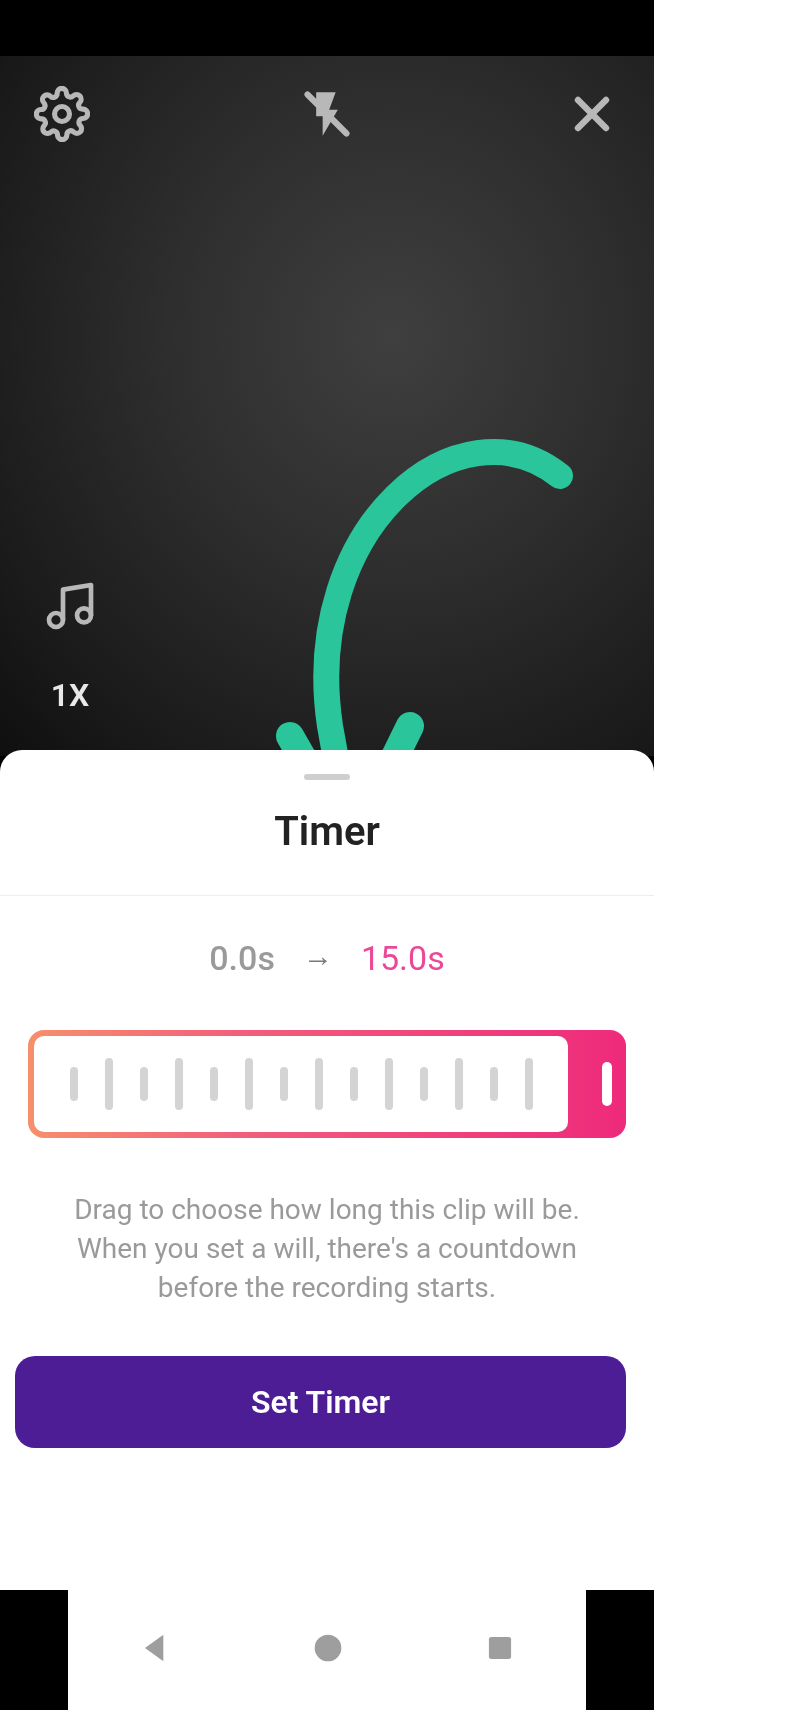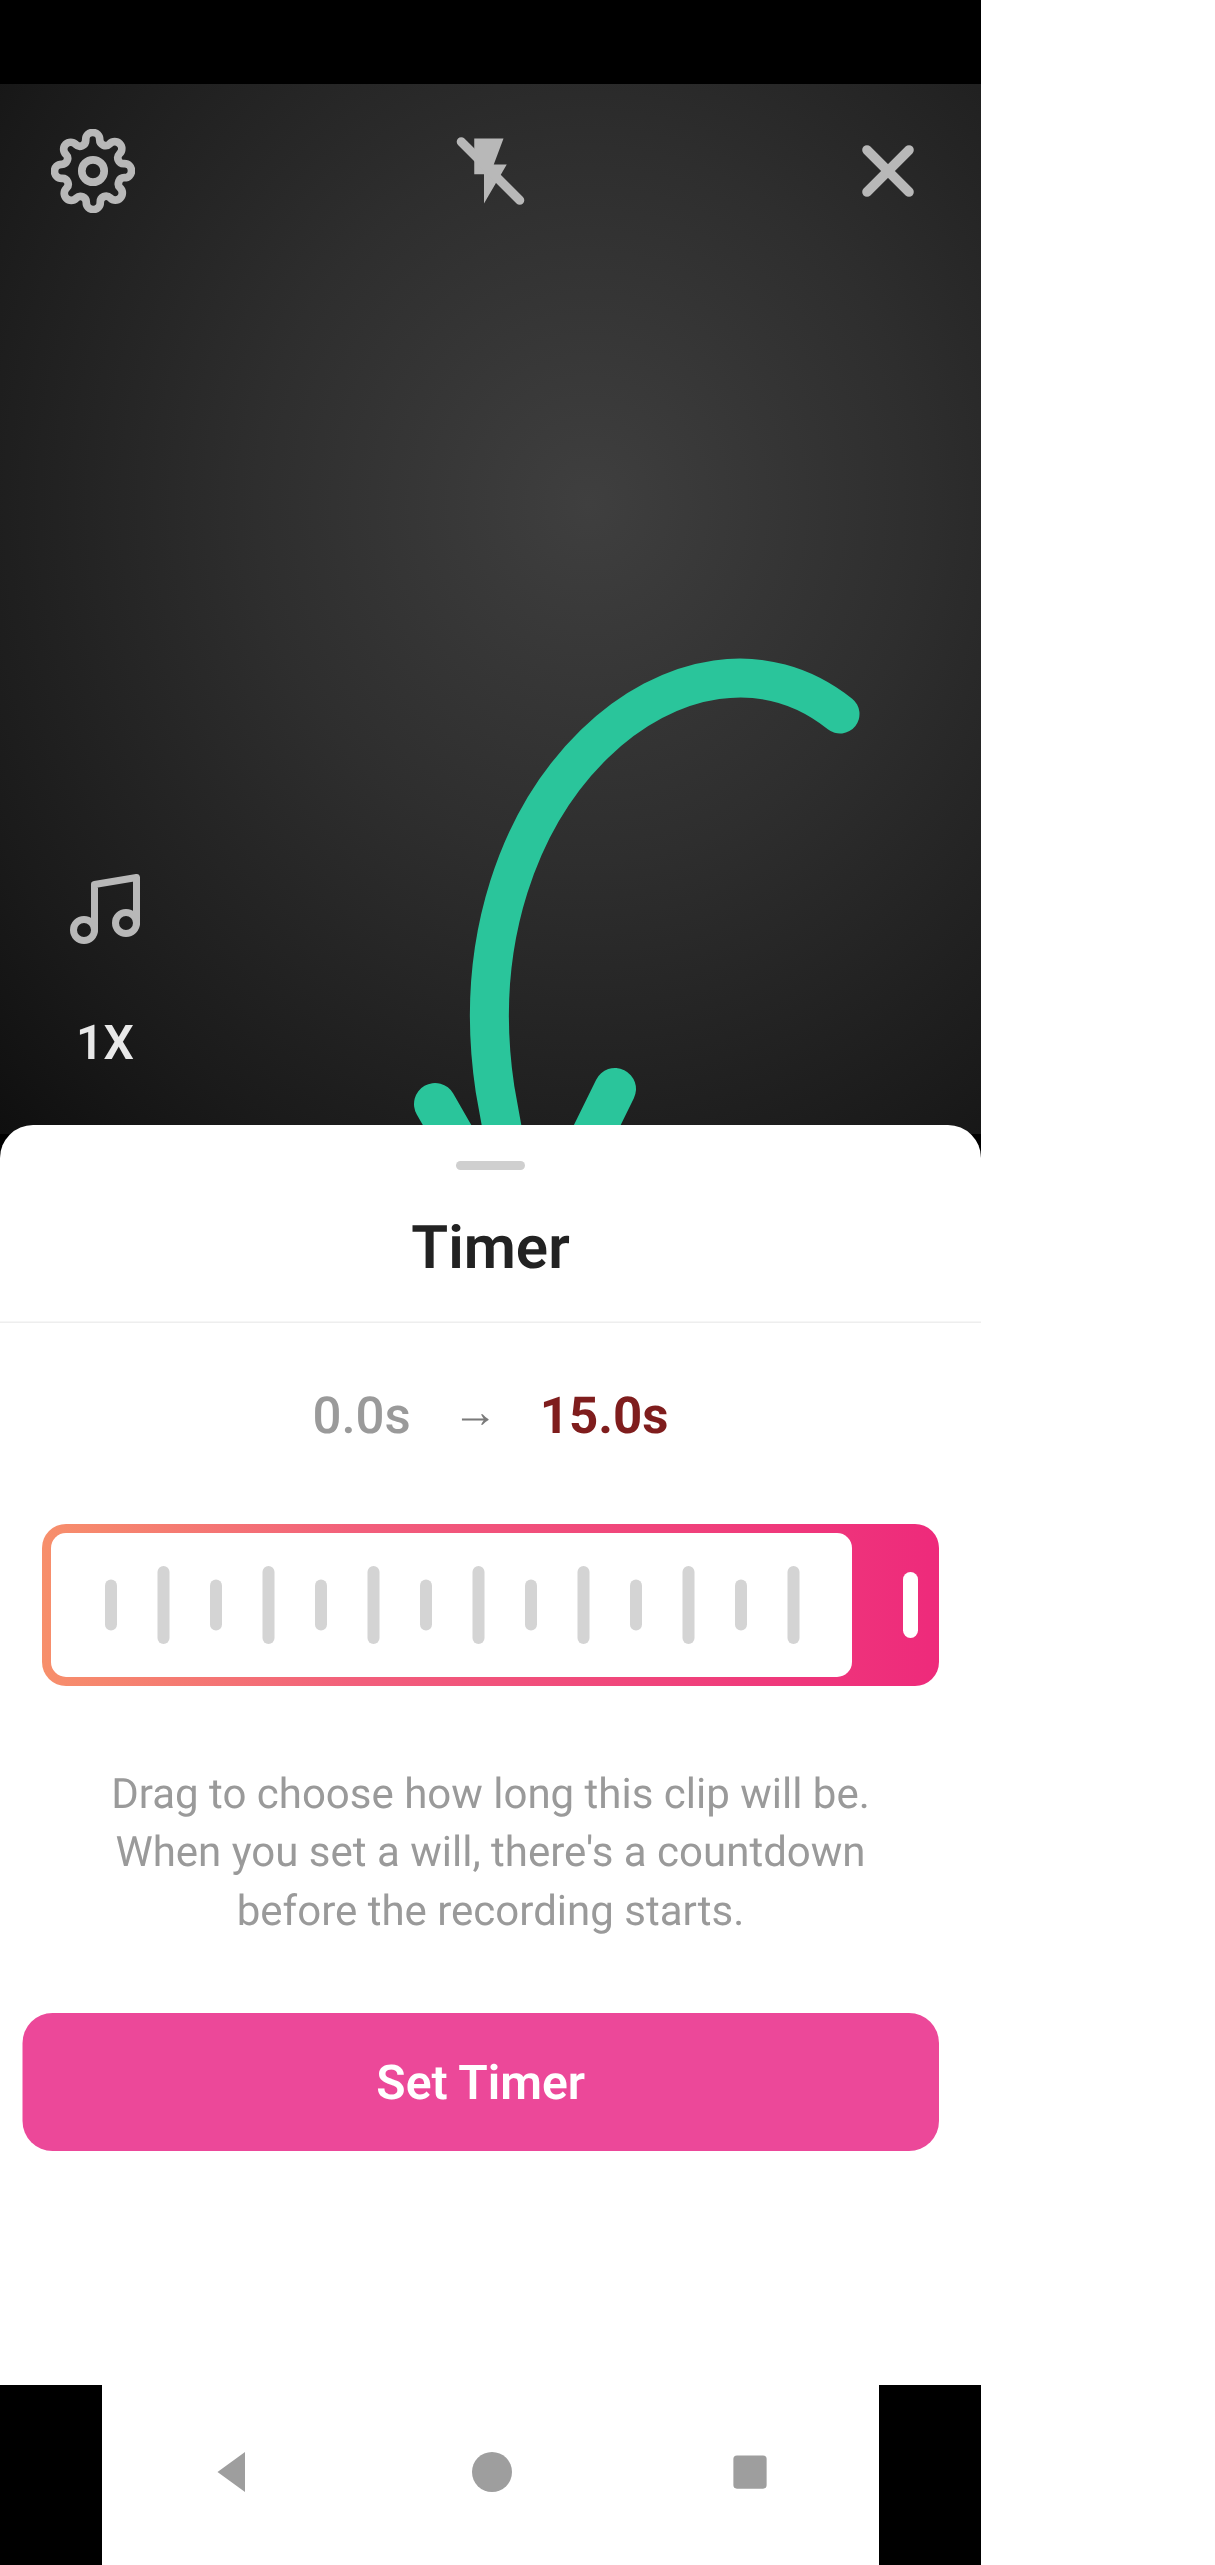--- a/index.html
+++ b/index.html
@@ -26,30 +26,30 @@
   }
   .timer-sheet {
     position: absolute; left: 0; right: 0; top: 750px; bottom: 120px;
     background: #fff; border-top-left-radius: 22px; border-top-right-radius: 22px;
     display: flex; flex-direction: column; align-items: stretch;
   }
   .grabber {
     width: 46px; height: 6px; border-radius: 3px; background: #cfcfcf; margin: 24px auto 0 auto;
   }
   .sheet-title {
-    text-align: center; font-size: 40px; font-weight: 600; color: #222; margin-top: 28px; padding-bottom: 26px;
+    text-align: center; font-size: 40px; font-weight: 600; color: #222; margin-top: 28px; padding-bottom: 40px;
     border-bottom: 1px solid #eee;
   }
   .time-row {
     display: flex; justify-content: center; gap: 28px; margin-top: 42px;
     font-size: 34px; font-weight: 500;
   }
   .time-start { color: #9a9a9a; }
   .time-arrow { color: #7a7a7a; font-size: 30px; }
-  .time-end { color: #7f1d1d; font-weight: 700; }
+  .time-end { color: #ec4899; font-weight: 400; }
   .slider-wrap {
     margin: 52px 28px 0 28px;
     height: 108px; position: relative;
     border-radius: 16px;
     padding: 6px;
     background: linear-gradient(90deg, #f78f6b 0%, #f25f7b 35%, #ee2a7b 100%);
   }
   .slider-inner {
     position: absolute; top: 6px; left: 6px; bottom: 6px; right: 58px;
     background: #fff; border-radius: 10px;
@@ -60,21 +60,21 @@
   .tick-short { height: 34px; }
   .tick-long { height: 52px; }
   .slider-handle {
     position: absolute; right: 14px; top: 50%; transform: translateY(-50%);
     width: 10px; height: 44px; background: #fff; border-radius: 5px;
   }
   .help-text {
     margin: 52px 40px 0 40px; text-align: center; color: #9a9a9a; font-size: 28px; line-height: 1.4;
   }
   .set-btn {
-    margin: 48px 28px 0 15px; height: 92px; background: #ec4899; border-radius: 20px;
+    margin: 48px 28px 0 15px; height: 92px; background: #4c1d95; border-radius: 20px;
     display: flex; align-items: center; justify-content: center; color: #fff; font-size: 32px; font-weight: 600; cursor: pointer;
   }
   .clear-btn {
     margin: 40px 28px 0 28px; height: 70px; display: flex; align-items: center; justify-content: center;
     color: #0095f6; font-size: 32px; font-weight: 600; cursor: pointer;
   }
   .nav-bar {
     position: absolute; left: 68px; right: 68px; bottom: 0; height: 120px; background: #fff;
     display: flex; align-items: center; justify-content: space-around;
   }

